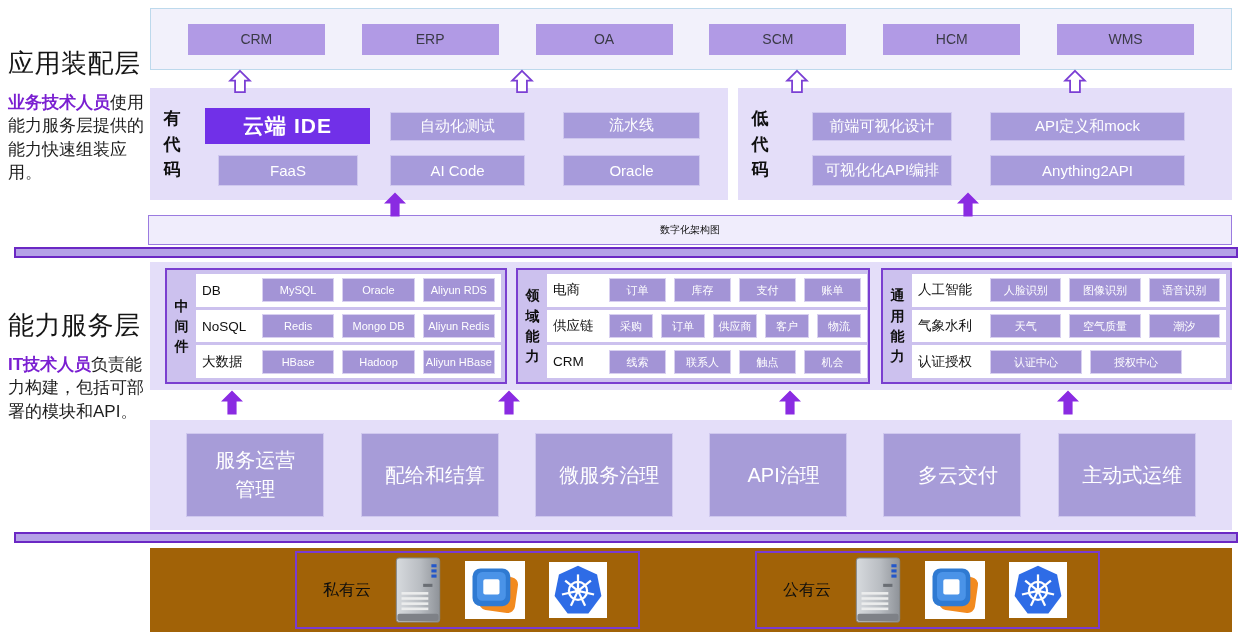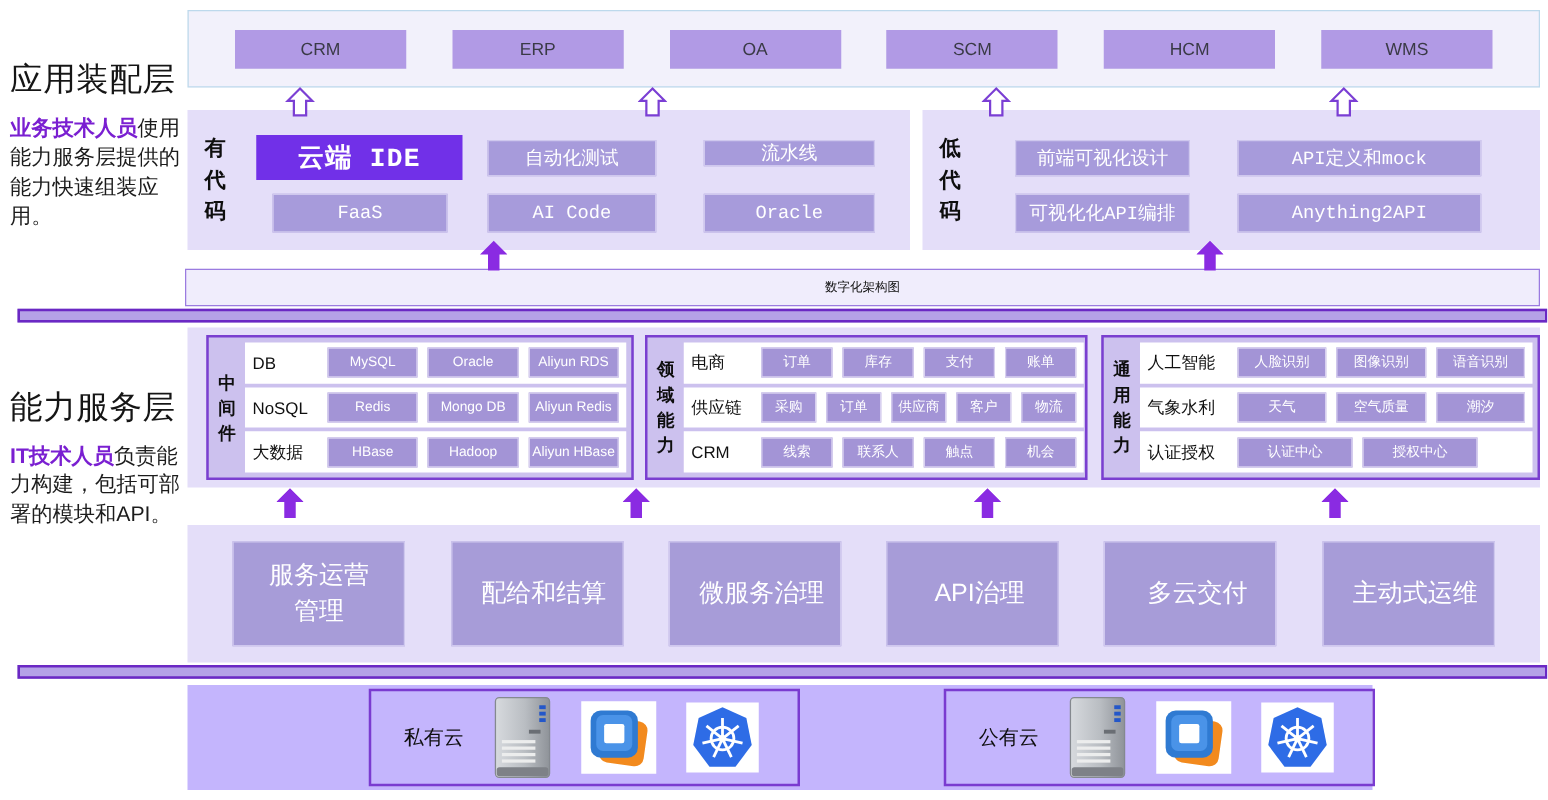--- a/index.html
+++ b/index.html
@@ -29,21 +29,21 @@
   .sarrow { position:absolute; width:22px; height:27px; z-index:5; }
 
   
   .code-box { position:absolute; top:88px; height:112px; background:#e4def9; }
   .code-box.pro { left:150px; width:578px; }
   .code-box.low { left:738px; width:494px; }
   .vlabel-big { position:absolute; left:13px; top:50%; transform:translateY(-50%);
     width:18px; word-break:break-all; font-size:17px; font-weight:700; line-height:1.5;
     color:#0e0e0e; text-align:center; }
   .cbtn { position:absolute; background:#a79bdb; border:1px solid #cfc8ee; color:#fff;
-    font-size:15px; display:flex; align-items:center; justify-content:center;font-family:Liberation Mono, monospace; }
+    font-size:15px; display:flex; align-items:center; justify-content:center; }
   .cbtn.featured { background:#7130e8; border:none; color:#fff; font-size:21px;
     font-weight:700; letter-spacing:1px; }
 
   
   .band { position:absolute; left:148px; top:215px; width:1084px; height:30px;
     background:#f0edfc; border:1.5px solid #9b7be0; display:flex; align-items:center;
     justify-content:center; font-size:10px; color:#101010; }
   .divider { position:absolute; left:14px; width:1224px; height:11px;
     background:#b5a1e7; border:2px solid #6b28c4; }
   .divider.d1 { top:247px; }
@@ -71,21 +71,21 @@
 
   
   .svc-row { position:absolute; left:150px; top:420px; width:1082px; height:110px;
     background:#e4def9; display:flex; align-items:center; justify-content:space-evenly; }
   .svc { width:138px; height:84px; background:#a79cd8; border:1px solid #cfc8ee; color:#fff;
     font-size:20px; line-height:1.45; display:flex; align-items:center; justify-content:center;
     text-align:center;padding-left:11px; }
   .svc.wrap { padding:0 26px; word-break:break-all; }
 
   
-  .infra { position:absolute; left:150px; top:548px; width:948px; height:84px; background:#c4b5fd; }
+  .infra { position:absolute; left:150px; top:548px; width:1082px; height:84px; background:#a16207; }
   .cloud-box { position:absolute; top:3px; width:345px; height:78px; border:2px solid #7a3bd0;
     display:flex; align-items:center; gap:24px; padding-left:26px; }
   .cloud-box.b1 { left:145px; }
   .cloud-box.b2 { left:605px; }
   .cloud-label { font-size:16px; color:#0e0e0e; flex:none; }
   .tile { background:#fff; display:flex; align-items:center; justify-content:center; }
   .tile.vm { width:60px; height:58px; }
   .tile.k8s { width:58px; height:56px; }
 
   svg { display:block; }
@@ -172,21 +172,21 @@
       <use href="#sym-hollow-arrow"></use>
     </svg>
   <svg class="harrow" style="left:1063px">
       <use href="#sym-hollow-arrow"></use>
     </svg>
 
   <div class="code-box pro">
     <div class="vlabel-big">有代码</div>
     <div class="cbtn featured" style="left:55px;top:20px;width:165px;height:36px">云端 IDE</div>
     <div class="cbtn" style="left:240px;top:24px;width:135px;height:29px">自动化测试</div>
-    <div class="cbtn" style="left:413px;top:24px;width:137px;height:21px">流水线</div>
+    <div class="cbtn" style="left:413px;top:24px;width:137px;height:27px">流水线</div>
     <div class="cbtn" style="left:68px;top:67px;width:140px;height:31px">FaaS</div>
     <div class="cbtn" style="left:240px;top:67px;width:135px;height:31px">AI Code</div>
     <div class="cbtn" style="left:413px;top:67px;width:137px;height:31px">Oracle</div>
   </div>
 
   <div class="code-box low">
     <div class="vlabel-big">低代码</div>
     <div class="cbtn" style="left:74px;top:24px;width:140px;height:29px">前端可视化设计</div>
     <div class="cbtn" style="left:252px;top:24px;width:195px;height:29px">API定义和mock</div>
     <div class="cbtn" style="left:74px;top:67px;width:140px;height:31px">可视化化API编排</div>

